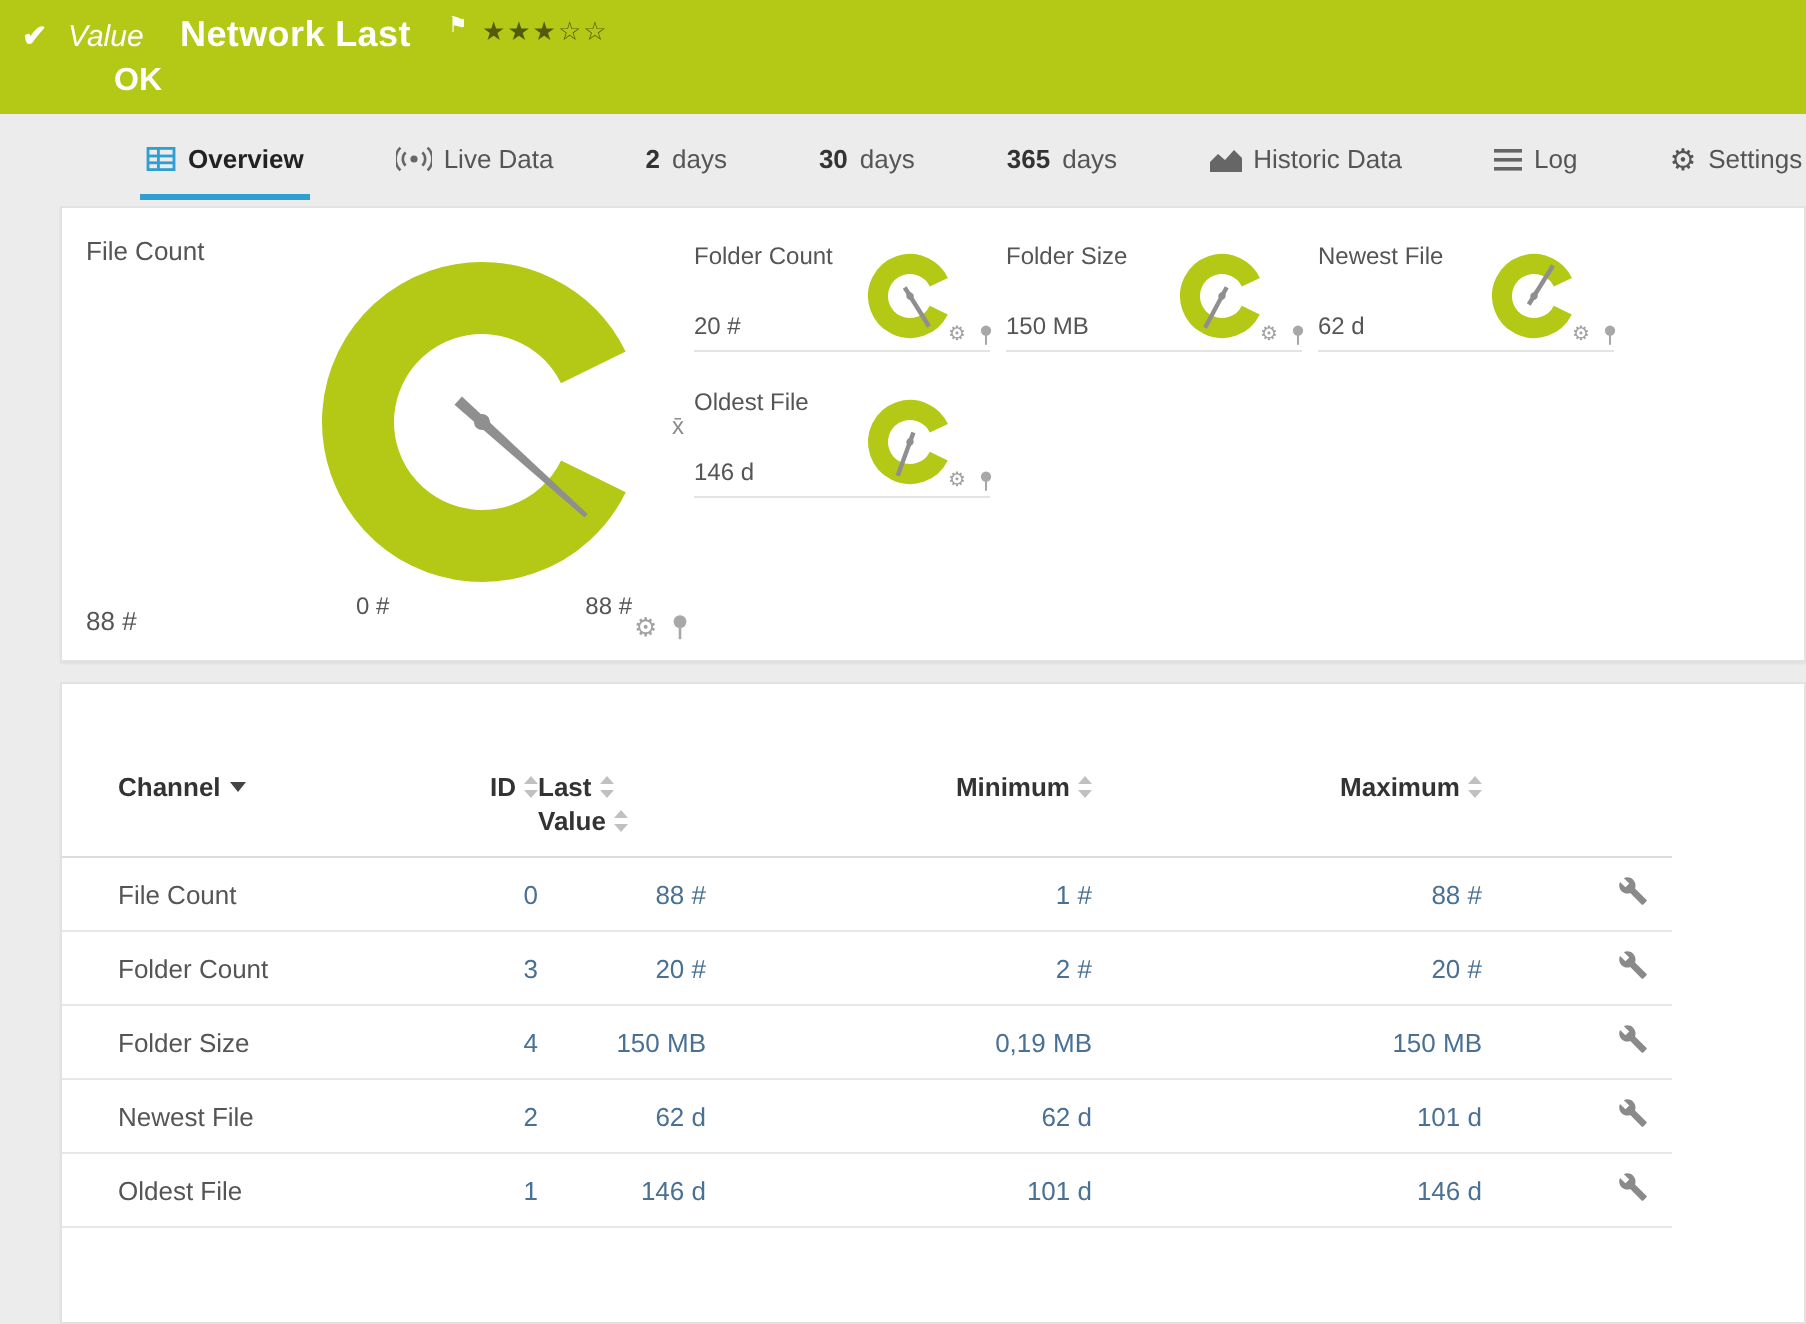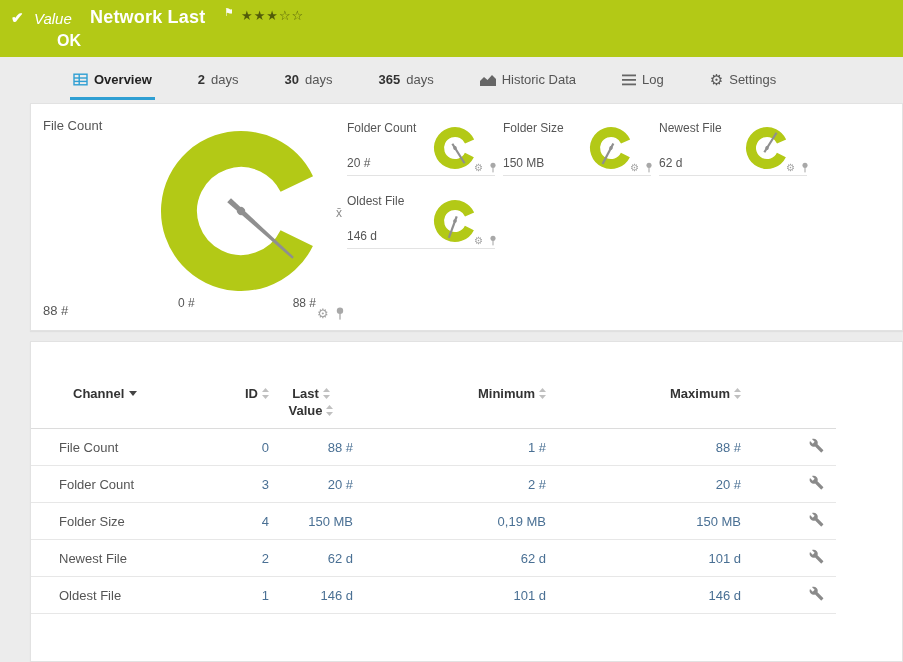--- a/index.html
+++ b/index.html
@@ -65,24 +65,24 @@
   .mini-value { position:absolute; left:0; bottom:5px; font-size:12px; color:#555; }
   .mini .gauge-icons { right:-2px; bottom:2px; }
   .mini .gauge-icons .gear { font-size:10px; }
 
   
   .channel-table { width:805px; margin:40px 0 0 0; border-collapse:collapse; font-size:13px; }
   .channel-table th { font-weight:bold; color:#333; padding:4px 0 10px; vertical-align:top; cursor:pointer; }
   .channel-table td { padding:9px 0; border-bottom:1px solid #e7e7e7; color:#4a7094; text-align:right; }
   .channel-table thead th { border-bottom:1px solid #dcdcdc; }
   .channel-table td.channel { color:#555; padding-left:28px; text-align:left; }
-  .channel-table th.channel { text-align:left; padding-left:42px; }
+  .channel-table th.channel { text-align:left; padding-left:28px; }
   .hdr { display:inline-flex; align-items:center; gap:5px; }
   .hdr-right { display:flex; justify-content:flex-end; align-items:center; gap:4px; }
-  .two-line { display:flex; flex-direction:column; align-items:center; gap:2px; }
+  .two-line { display:flex; flex-direction:column; align-items:flex-start; gap:2px; }
   .two-line .line { display:inline-flex; align-items:center; gap:4px; }
   .sort-ic { fill:#c0c0c0; }
   .dd-ic { fill:#444; }
   .channel-table td.action { text-align:right; padding-right:12px; }
   .wrench { fill:#8a8a8a; cursor:pointer; }
 
   .col-channel { width:160px; }
   .col-id { width:78px; }
   .col-last { width:84px; }
   .col-min { width:193px; }
@@ -107,20 +107,34 @@
       <svg width="15" height="13" viewBox="0 0 15 13">
           <g fill="none" stroke="currentColor" stroke-width="1.4">
             <rect x="1" y="1.2" width="13" height="10.6"></rect>
             <line x1="1" y1="5" x2="14" y2="5"></line>
             <line x1="1" y1="8.4" x2="14" y2="8.4"></line>
             <line x1="6.2" y1="1.2" x2="6.2" y2="11.8"></line>
           </g>
         </svg>
     </span>
     <span>Overview</span>
+  </div>
+  <div class="tab">
+    <span class="icn">
+      <svg width="18" height="13" viewBox="0 0 18 13">
+          <g stroke="currentColor" fill="none" stroke-width="1.3">
+            <path d="M4.8 3.2a4.6 4.6 0 0 0 0 6.6"></path>
+            <path d="M13.2 3.2a4.6 4.6 0 0 1 0 6.6"></path>
+            <path d="M2.2 0.8a8 8 0 0 0 0 11.4"></path>
+            <path d="M15.8 0.8a8 8 0 0 1 0 11.4"></path>
+          </g>
+          <circle cx="9" cy="6.5" r="1.8" fill="currentColor"></circle>
+        </svg>
+    </span>
+    <span>Live Data</span>
   </div>
   <div class="tab">
     <span class="num">2</span>
     <span>days</span>
   </div>
   <div class="tab">
     <span class="num">30</span>
     <span>days</span>
   </div>
   <div class="tab">

